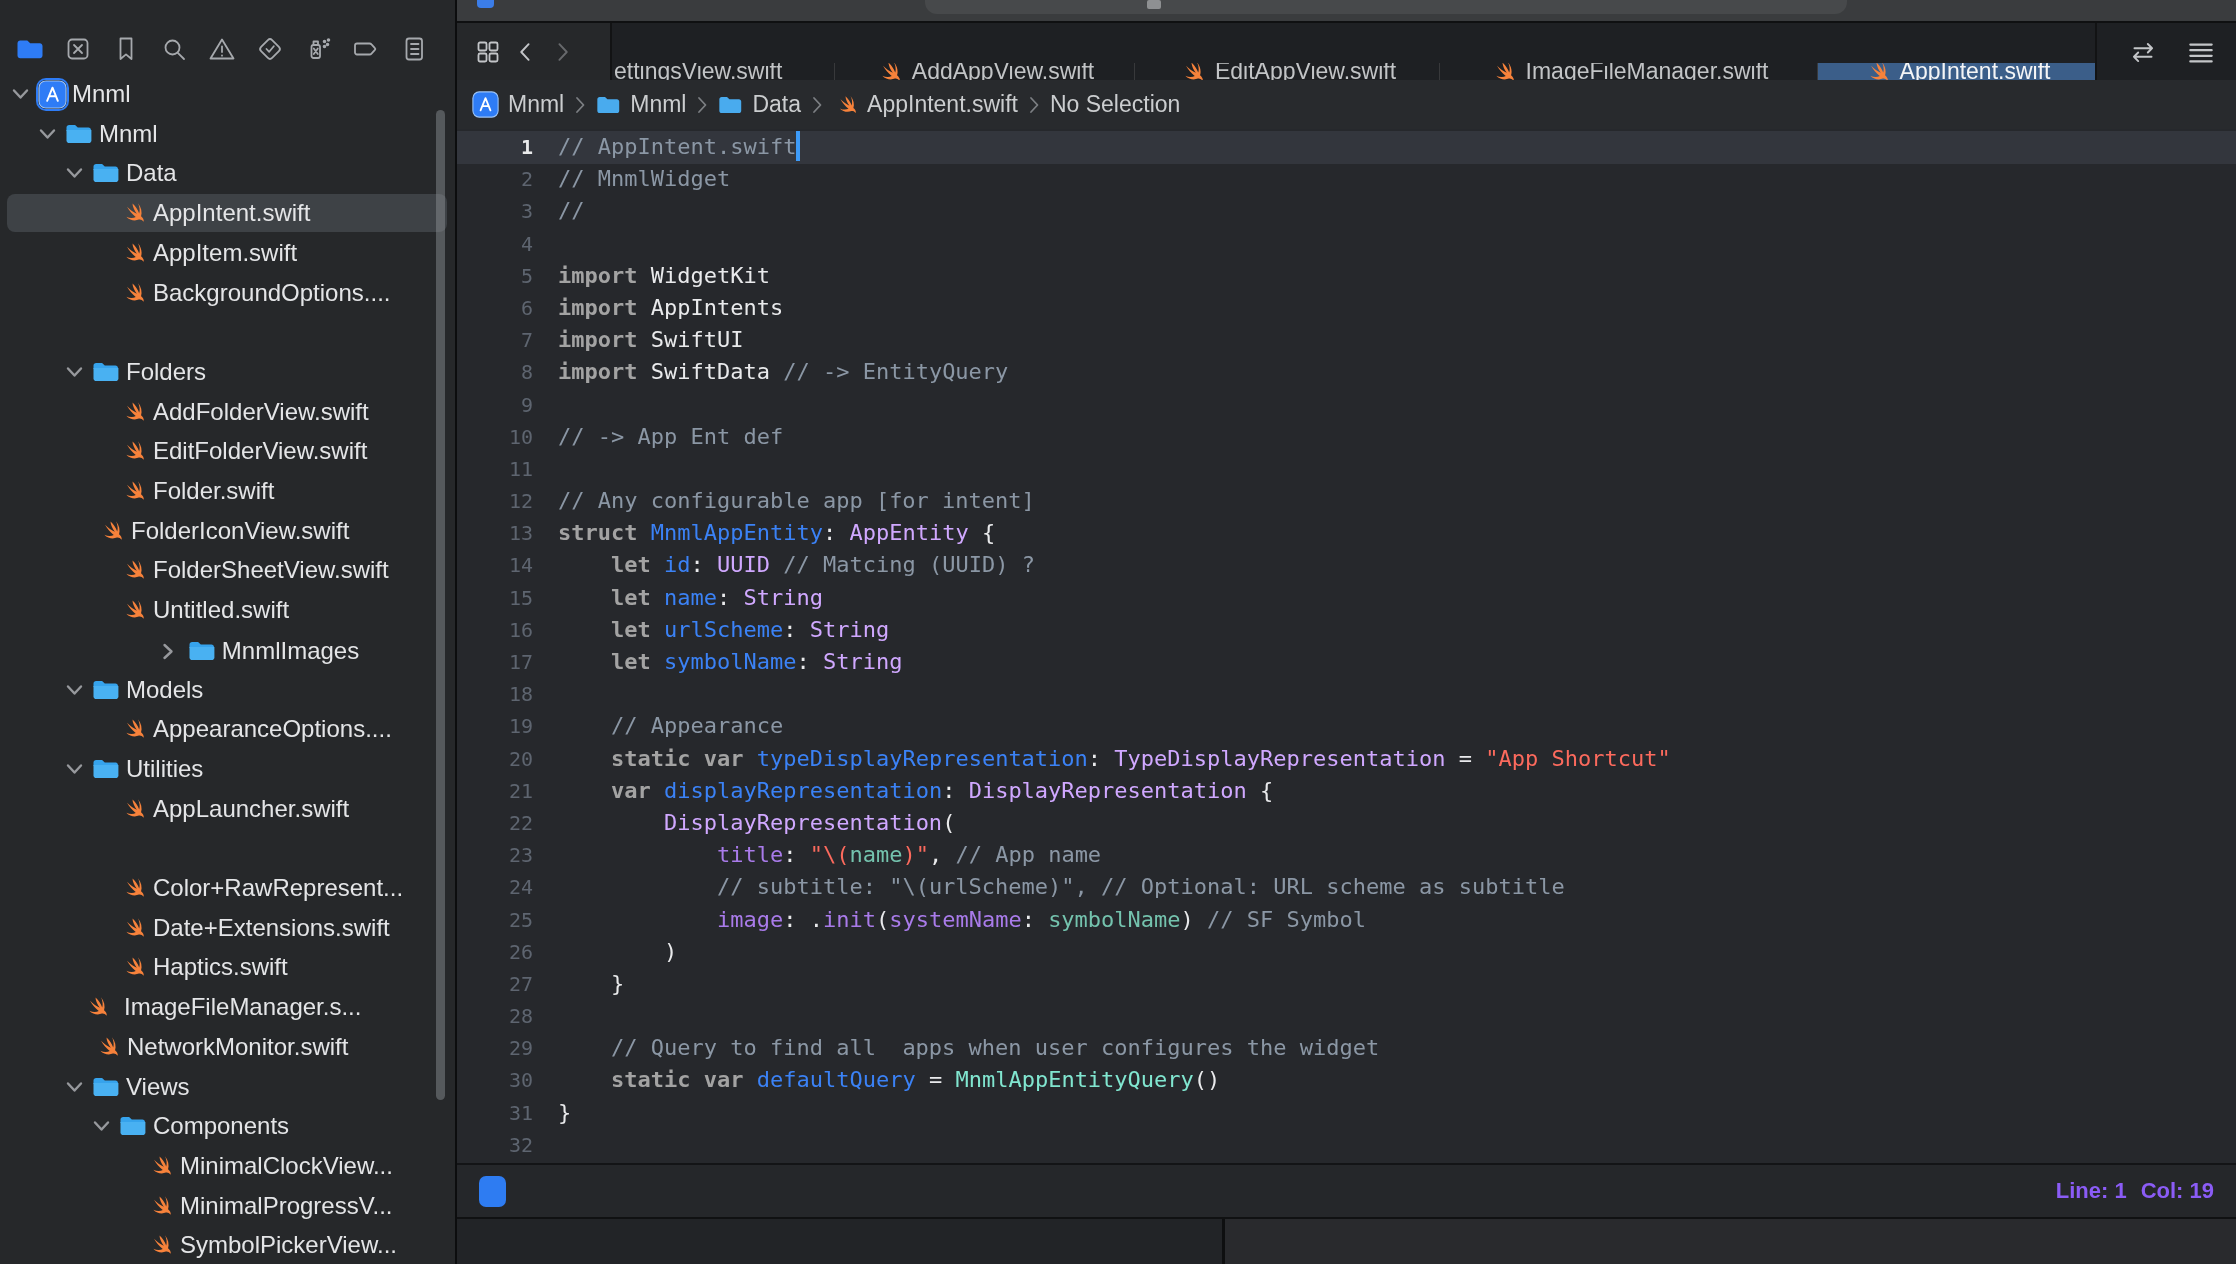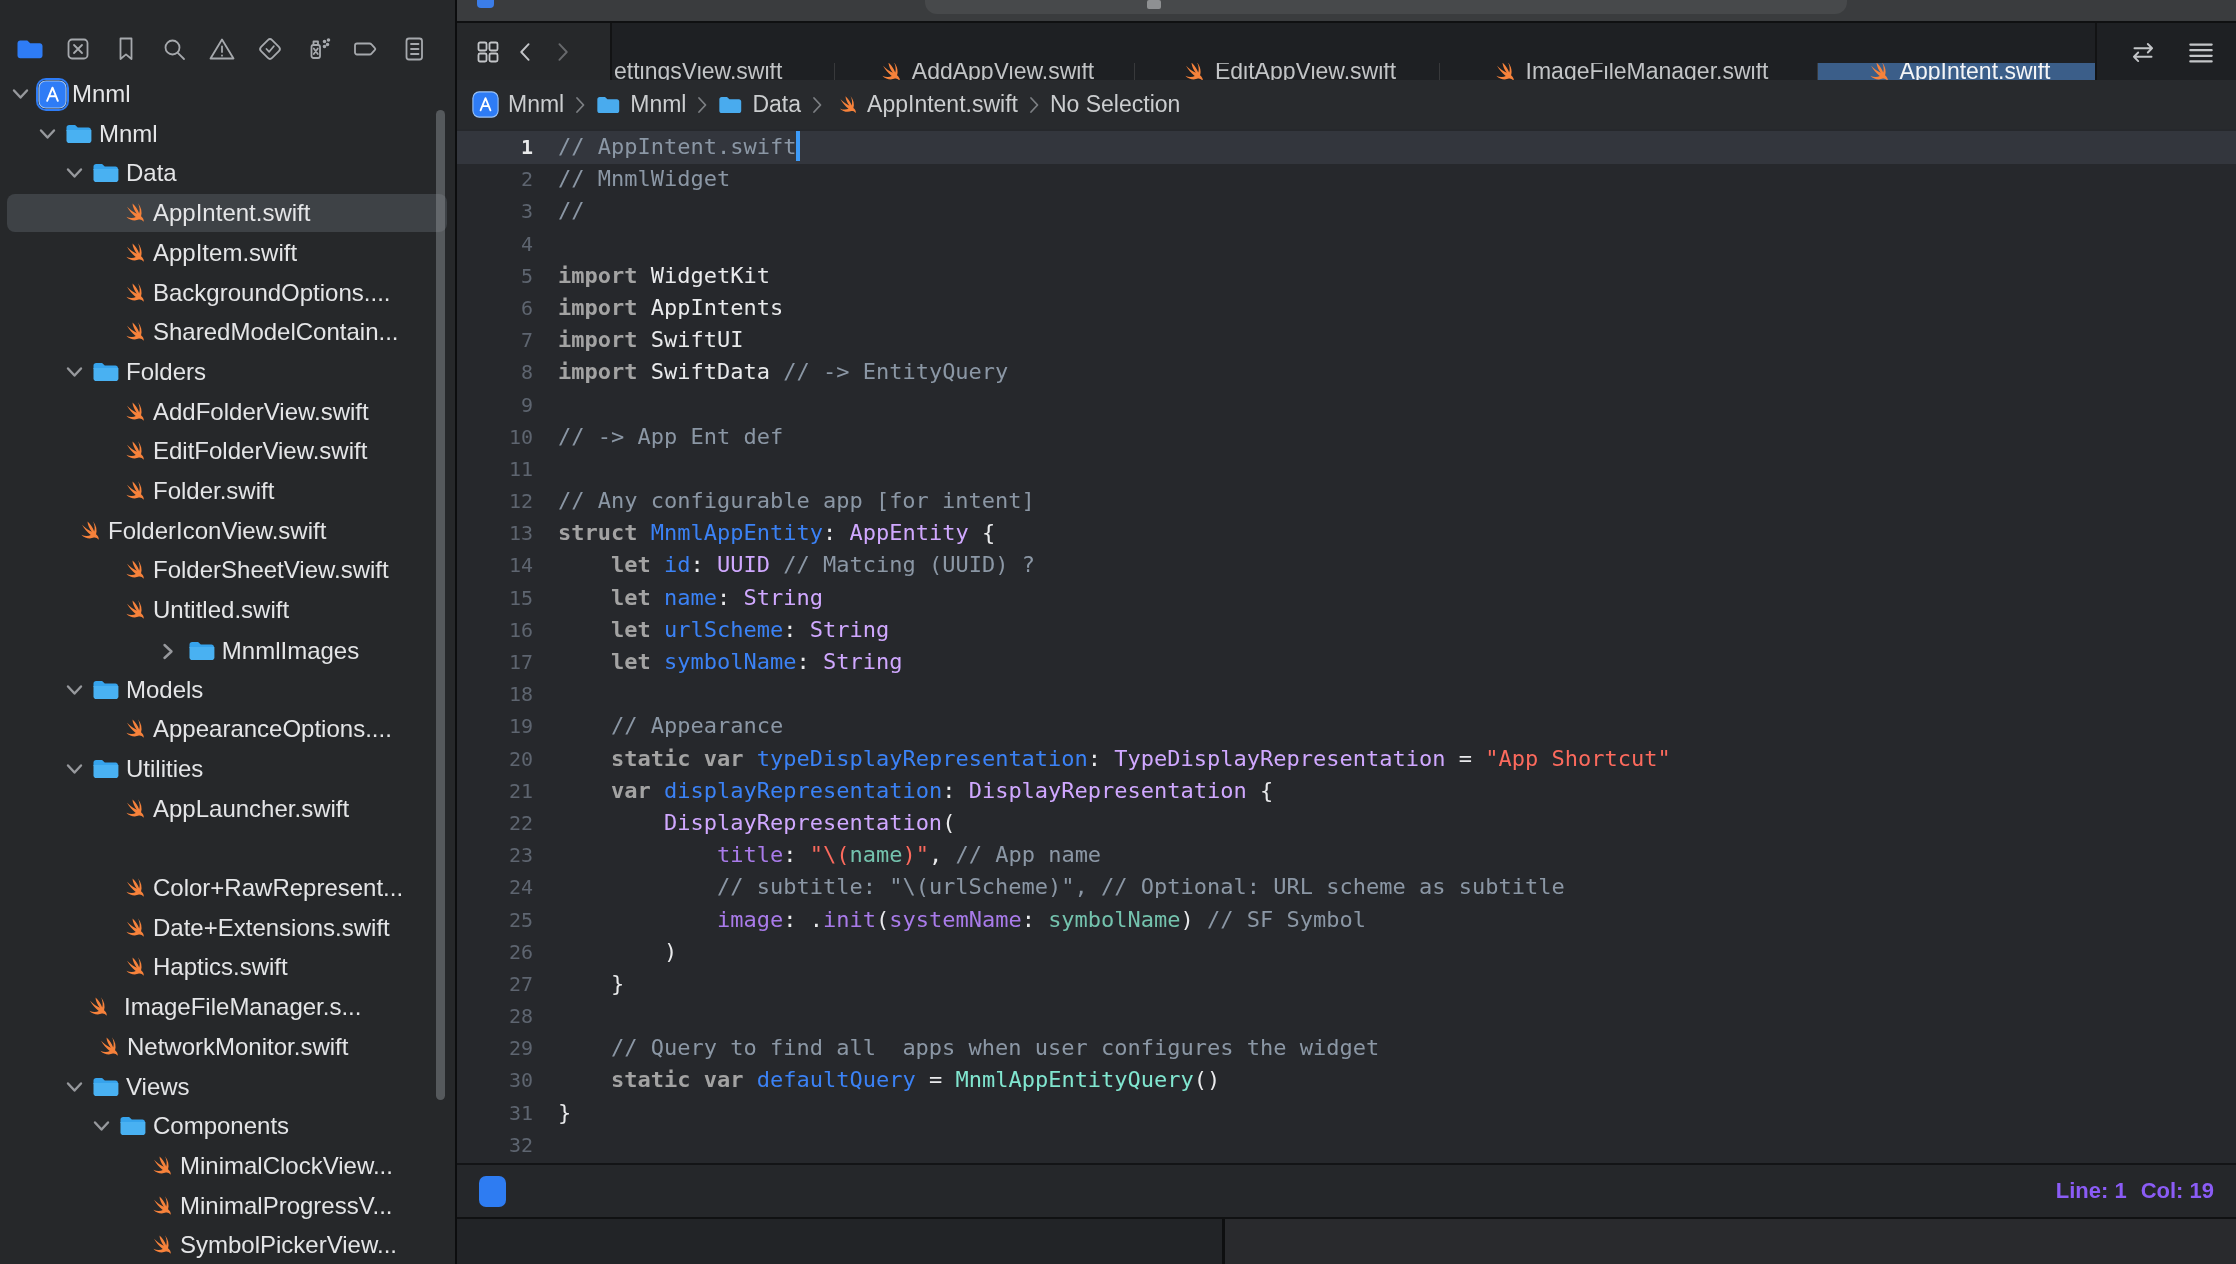--- a/index.html
+++ b/index.html
@@ -220,29 +220,20 @@
       </div>
       <div class="tree-row" style="top: 197.5px; padding-left: 93px;">
         <span class="chev-slot"></span>
         <span class="icon-slot">
           <svg width="27" height="26" viewBox="0 0 24 24">
             <path fill="#F7823B" d="M17.1 2.9c3 3.8 4 8.4 2.8 12.1 1.7 1.4 2.8 3.2 2.4 5-1.5-1.7-3-2.3-4.4-1.9-3.5 1.5-8.4.8-11.6-2.7 3 1.5 6.2 1.6 8.7.4C11.9 13.2 8.7 9.7 7 6.3c2.8 2.8 6.1 5.2 9 6.5-2.3-3-3.9-6.7-4-9.5 2.5 2.3 5.1 5.9 6.2 9.2.9-3.1.3-6.6-1.1-9.6z"></path>
           </svg>
         </span>
         <span class="tree-label">BackgroundOptions....</span>
       </div>
-      <div class="tree-row" style="top: 237.2px; padding-left: 93px;">
-        <span class="chev-slot"></span>
-        <span class="icon-slot">
-          <svg width="27" height="26" viewBox="0 0 24 24">
-            <path fill="#F7823B" d="M17.1 2.9c3 3.8 4 8.4 2.8 12.1 1.7 1.4 2.8 3.2 2.4 5-1.5-1.7-3-2.3-4.4-1.9-3.5 1.5-8.4.8-11.6-2.7 3 1.5 6.2 1.6 8.7.4C11.9 13.2 8.7 9.7 7 6.3c2.8 2.8 6.1 5.2 9 6.5-2.3-3-3.9-6.7-4-9.5 2.5 2.3 5.1 5.9 6.2 9.2.9-3.1.3-6.6-1.1-9.6z"></path>
-          </svg>
-        </span>
-        <span class="tree-label">SharedModelContain...</span>
-      </div>
       <div class="tree-row" style="top: 276.9px; padding-left: 66px;">
         <span class="chev-slot">
           <svg width="17" height="12" viewBox="0 0 17 12" fill="none" stroke="currentColor" stroke-width="2.4" stroke-linecap="round" stroke-linejoin="round">
             <path d="M2 2.5l6.5 7 6.5-7"></path>
           </svg>
         </span>
         <span class="icon-slot">
           <svg width="28" height="22" viewBox="0 0 28 22">
             <path fill="#36A3EC" d="M1.5 4.6C1.5 3.2 2.6 2 4.1 2h6l2.7 2.5h10.6c1.5 0 2.6 1.2 2.6 2.6v.9H1.5V4.6z"></path>
             <path fill="#49B1F2" d="M1.5 7h24.9v10.4c0 1.4-1.1 2.6-2.6 2.6H4.1c-1.5 0-2.6-1.2-2.6-2.6V7z"></path>
@@ -270,21 +261,21 @@
       </div>
       <div class="tree-row" style="top: 396px; padding-left: 93px;">
         <span class="chev-slot"></span>
         <span class="icon-slot">
           <svg width="27" height="26" viewBox="0 0 24 24">
             <path fill="#F7823B" d="M17.1 2.9c3 3.8 4 8.4 2.8 12.1 1.7 1.4 2.8 3.2 2.4 5-1.5-1.7-3-2.3-4.4-1.9-3.5 1.5-8.4.8-11.6-2.7 3 1.5 6.2 1.6 8.7.4C11.9 13.2 8.7 9.7 7 6.3c2.8 2.8 6.1 5.2 9 6.5-2.3-3-3.9-6.7-4-9.5 2.5 2.3 5.1 5.9 6.2 9.2.9-3.1.3-6.6-1.1-9.6z"></path>
           </svg>
         </span>
         <span class="tree-label">Folder.swift</span>
       </div>
-      <div class="tree-row" style="top: 435.7px; padding-left: 48px;">
+      <div class="tree-row" style="top: 435.7px; padding-left: 71px;">
         <span class="chev-slot"></span>
         <span class="icon-slot">
           <svg width="27" height="26" viewBox="0 0 24 24">
             <path fill="#F7823B" d="M17.1 2.9c3 3.8 4 8.4 2.8 12.1 1.7 1.4 2.8 3.2 2.4 5-1.5-1.7-3-2.3-4.4-1.9-3.5 1.5-8.4.8-11.6-2.7 3 1.5 6.2 1.6 8.7.4C11.9 13.2 8.7 9.7 7 6.3c2.8 2.8 6.1 5.2 9 6.5-2.3-3-3.9-6.7-4-9.5 2.5 2.3 5.1 5.9 6.2 9.2.9-3.1.3-6.6-1.1-9.6z"></path>
           </svg>
         </span>
         <span class="tree-label">FolderIconView.swift</span>
       </div>
       <div class="tree-row" style="top: 475.4px; padding-left: 93px;">
         <span class="chev-slot"></span>

